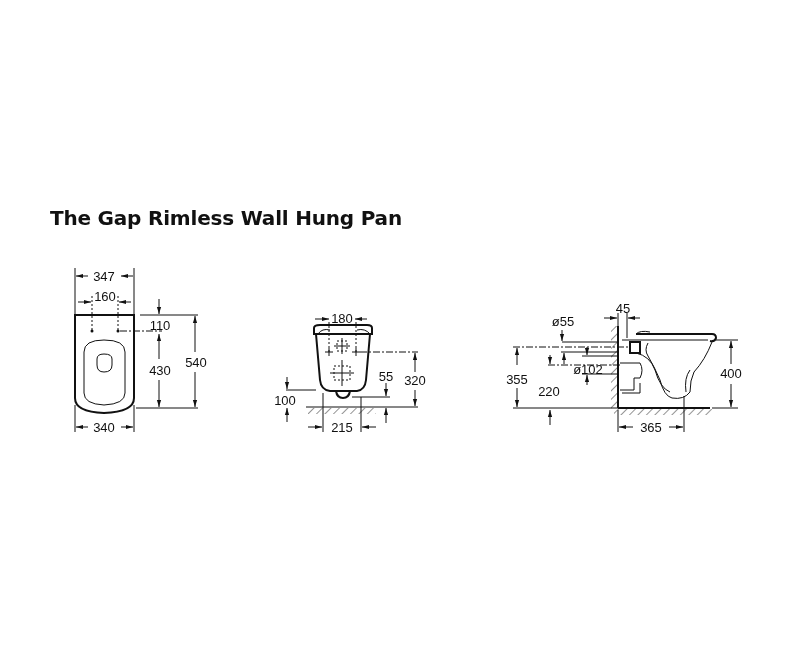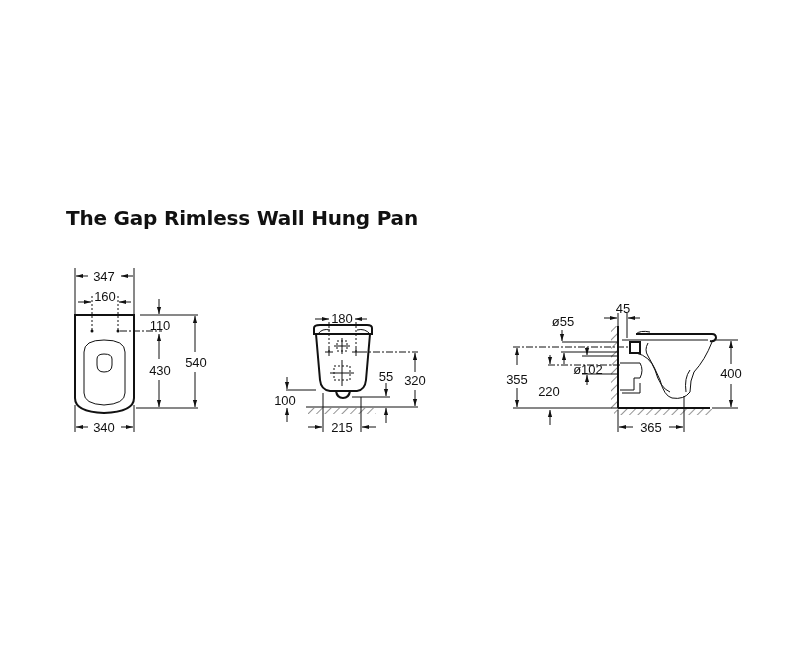--- a/index.html
+++ b/index.html
@@ -1,18 +1,18 @@
 <!DOCTYPE html>
 <html><head>
 <meta charset="utf-8">
 <style>
   html, body { margin: 0; padding: 0; background: #ffffff; }
   body { width: 800px; height: 650px; position: relative; overflow: hidden; font-family: "Liberation Sans", sans-serif; }
   .title {
-    position: absolute; left: 66px; top: 206px;
+    position: absolute; left: 50px; top: 206px;
     font-family: "DejaVu Sans", sans-serif; font-weight: bold;
     font-size: 20px; color: #111; letter-spacing: -0.2px; white-space: nowrap;
   }
   svg.drawing { position: absolute; left: 0; top: 0; }
   svg text { font-family: "Liberation Sans", sans-serif; font-size: 13px; fill: #111; }
   .ln { stroke: #111; stroke-width: 1; fill: none; }
   .thick { stroke: #111; stroke-width: 2; fill: none; }
   .dash { stroke: #111; stroke-width: 1; fill: none; stroke-dasharray: 7 2 2 2; }
   .dot { stroke: #111; stroke-width: 1; fill: none; stroke-dasharray: 2 2; }
   .hatch { stroke: #111; stroke-width: 0.9; }

